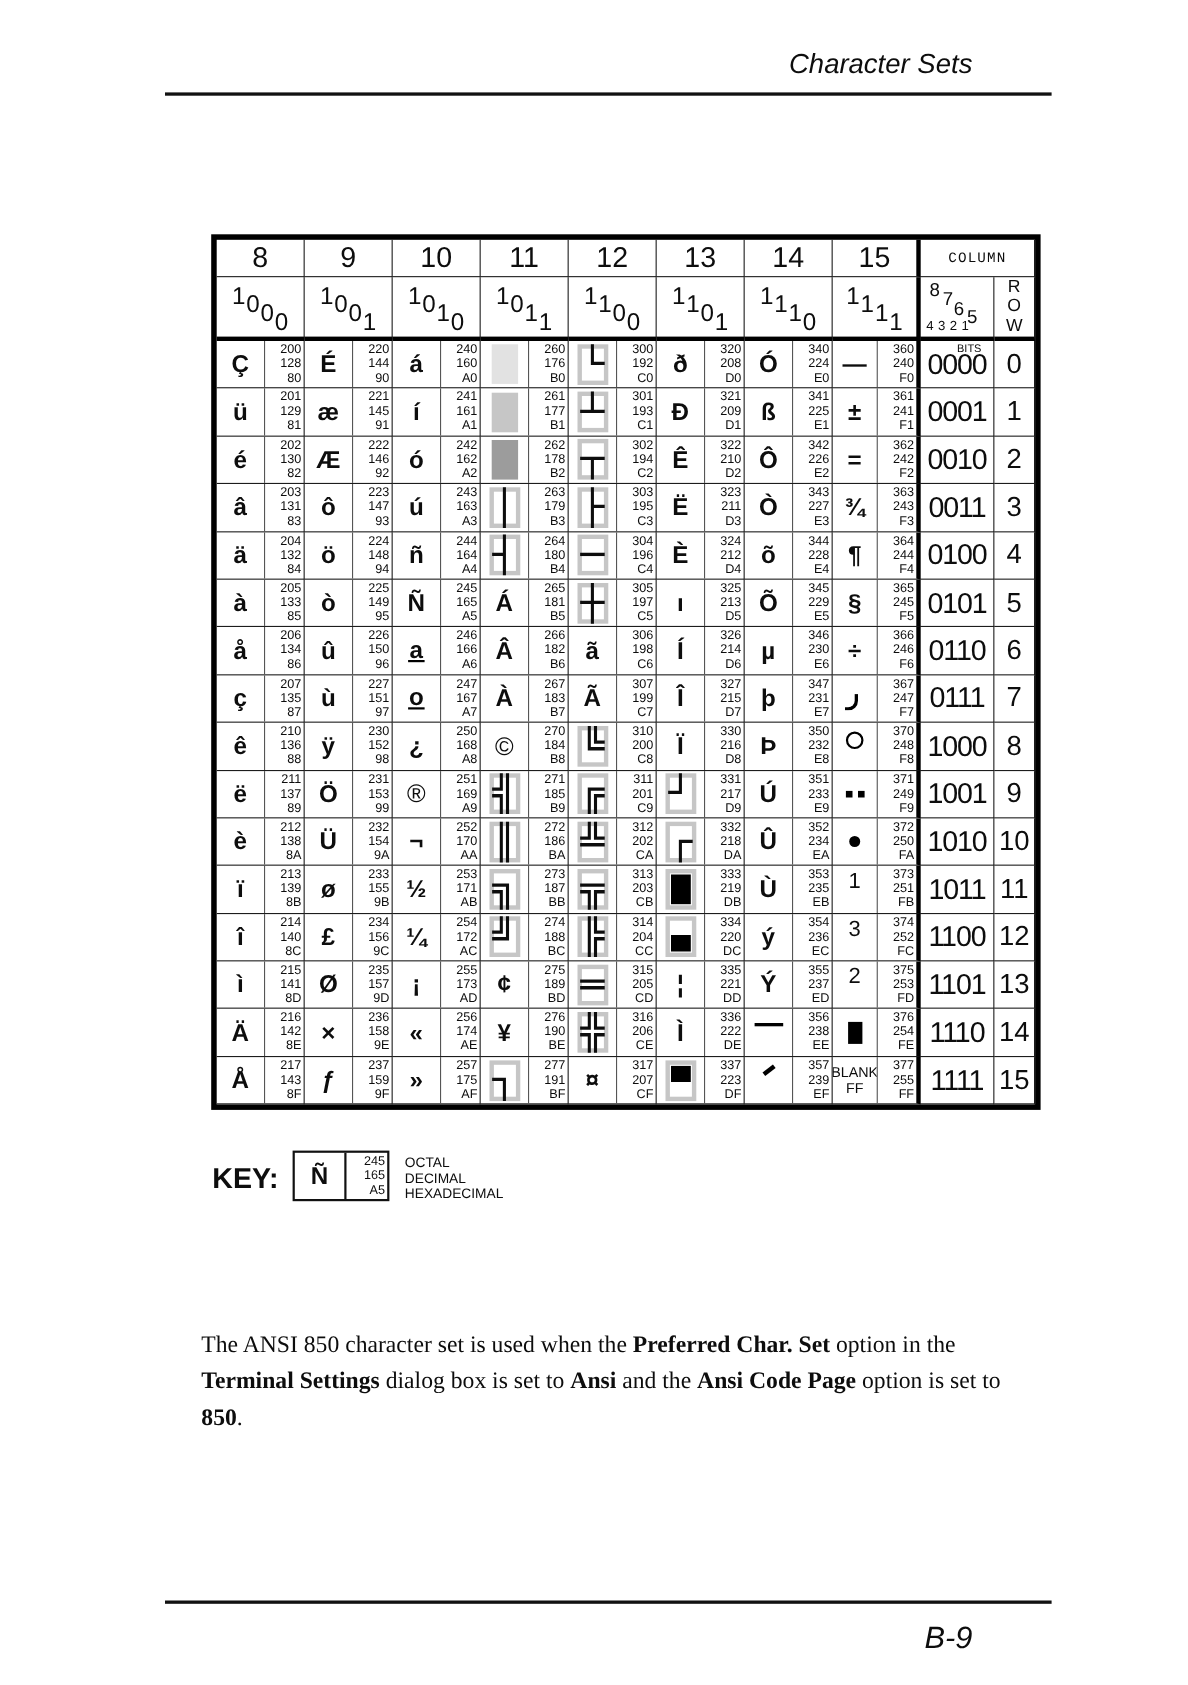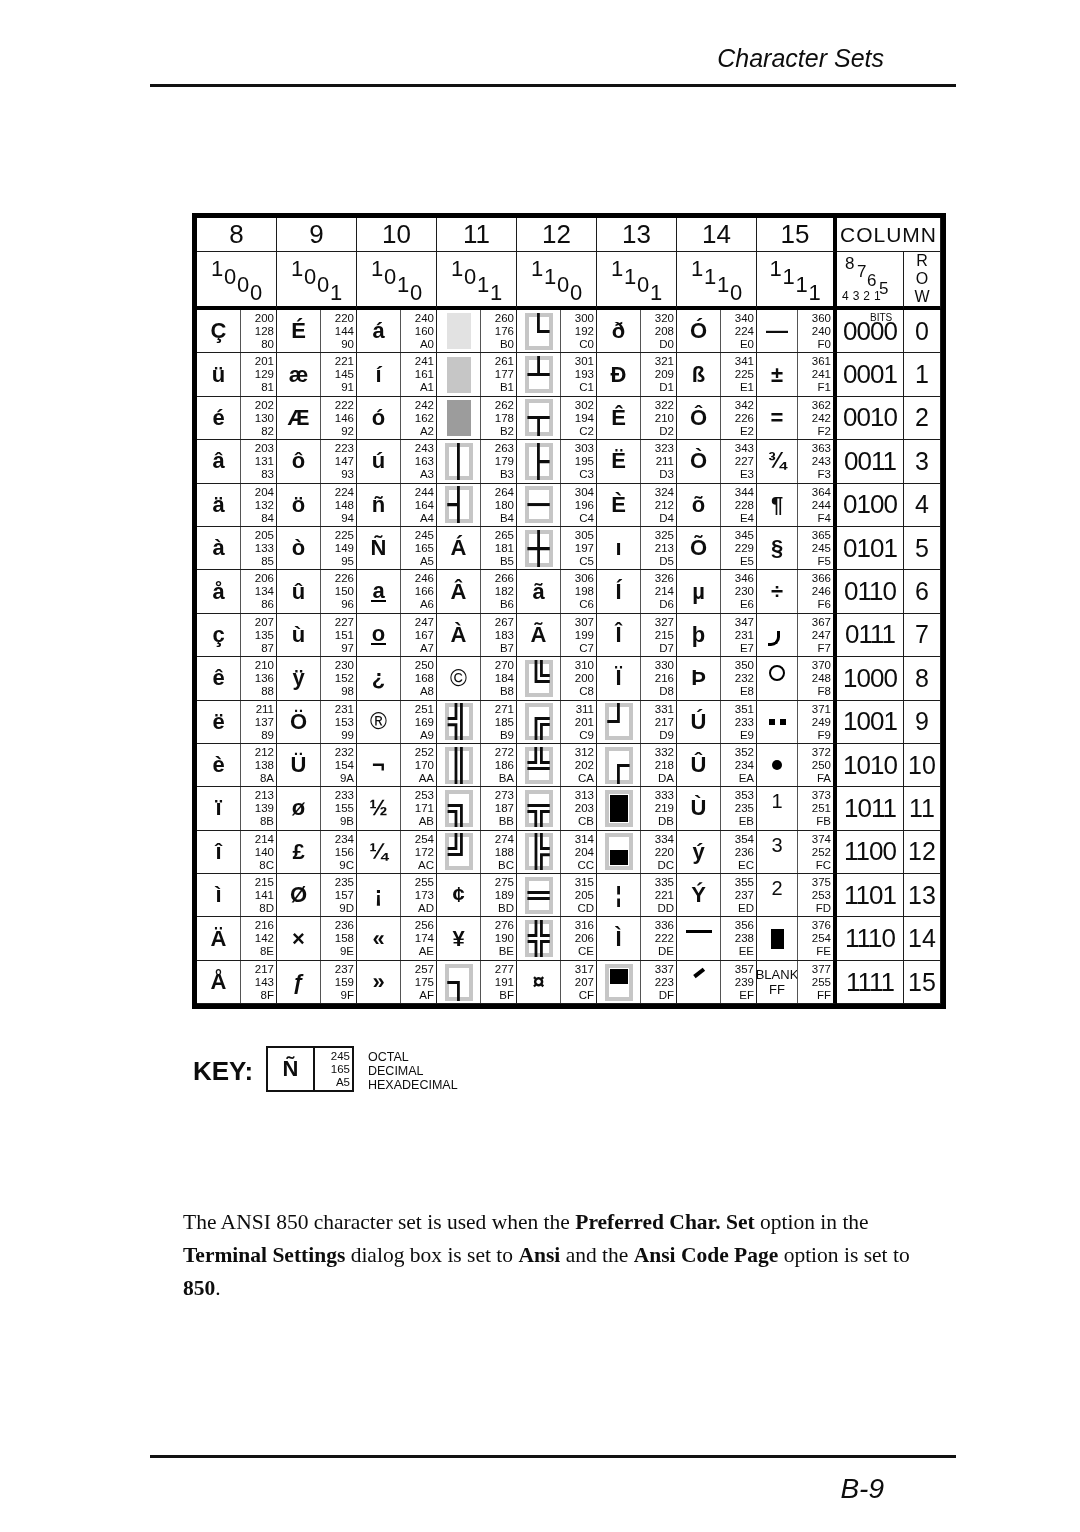--- a/index.html
+++ b/index.html
@@ -19,21 +19,21 @@
   
   #char-table{position:absolute;left:192px;top:213px;display:grid;
               grid-template-columns:repeat(8,80px) 67px 37px;
               grid-template-rows:34px 58px repeat(16,43.4px);
               border:5px solid #000;background:#fff;box-sizing:content-box;}
   #char-table>div{box-sizing:border-box;border-right:1.5px solid #1c1c1c;border-bottom:1.5px solid #1c1c1c;}
   .thickR{border-right:4px solid #000 !important;}
   .hB{border-bottom:4px solid #000 !important;}
 
   .hcell{display:flex;align-items:center;justify-content:center;font-size:26px;}
-  .colhead{grid-column:span 2;font-size:21px;letter-spacing:1px;}
+  .colhead{grid-column:span 2;font-size:13px;letter-spacing:1px;font-family:Liberation Mono, monospace;}
 
   .bincell{text-align:center;padding-top:4px;}
   .bincell .bd{display:inline-block;width:13px;font-size:22px;}
 
   .bitscell{position:relative;font-size:17px;}
   .bitscell span{position:absolute;}
   .bitscell .b8{left:8px;top:2px;}
   .bitscell .b7{left:20px;top:10px;}
   .bitscell .b6{left:30px;top:19px;}
   .bitscell .b5{left:42px;top:27px;}

